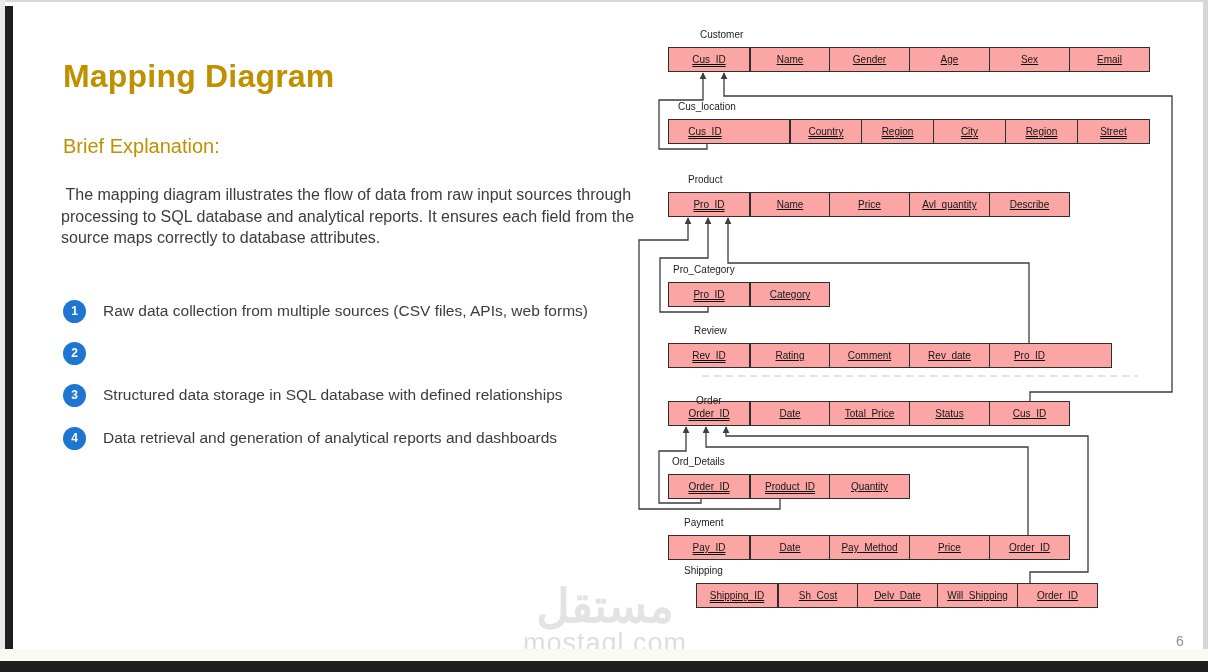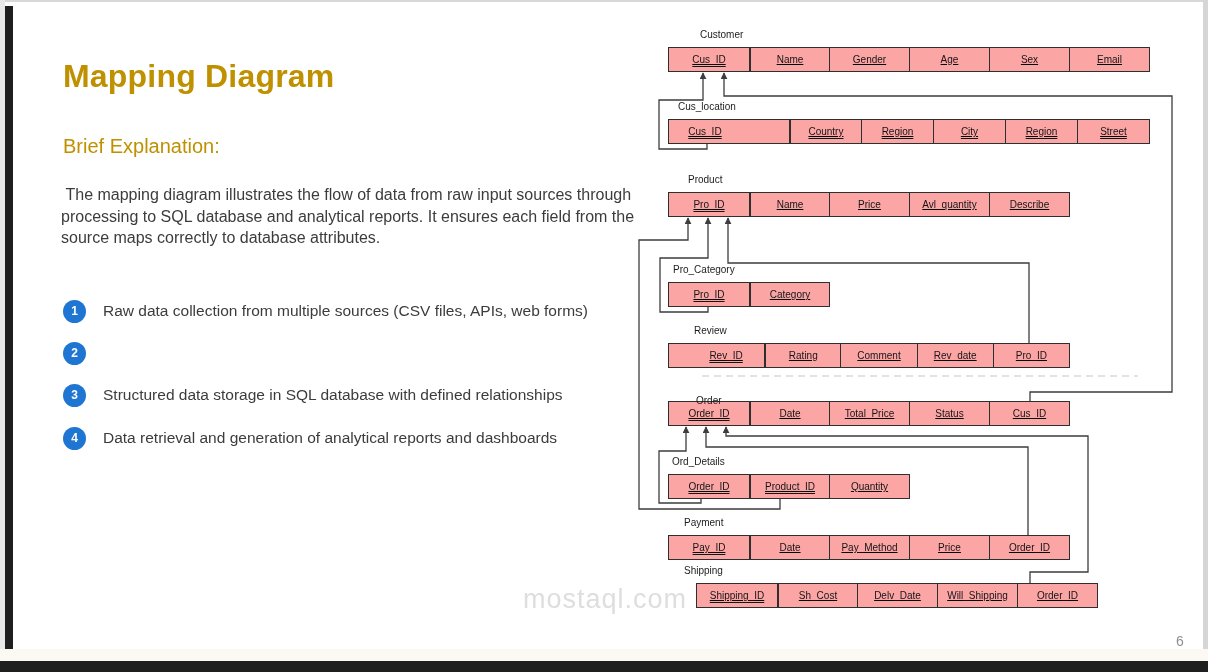--- a/index.html
+++ b/index.html
@@ -67,20 +67,21 @@
   .wm-arabic{font-size:46px;font-weight:700;color:#e3e3e3;line-height:44px;}
   .wm-latin{font-size:27px;color:#dedede;letter-spacing:1px;line-height:30px;}
   .page-number{position:absolute;left:1176px;top:633px;font-size:14px;color:#8f8f8f;}
 </style>
 </head>
 <body>
 
 <div class="canvas">
 
   <div class="watermark">
+    <div class="wm-arabic">مستقل</div>
     <div class="wm-latin">mostaql.com</div>
   </div>
 
   <div class="title">Mapping Diagram</div>
   <div class="section-heading">Brief Explanation:</div>
   <div class="paragraph"> The mapping diagram illustrates the flow of data from raw input sources through processing to SQL database and analytical reports. It ensures each field from the source maps correctly to database attributes.</div>
   <div class="bullets" id="bullets">
       <div class="bullet-row" style="top: 0px;">
         <div class="bullet-num">1</div>
         <div class="bullet-text">Raw data collection from multiple sources (CSV files, APIs, web forms)</div>
@@ -143,21 +144,21 @@
           <div class="ent-cell" style="width: 80px;">Price</div>
           <div class="ent-cell" style="width: 80px;">Avl_quantity</div>
           <div class="ent-cell" style="width: 80px;">Describe</div>
         </div>
         <div class="ent-label" style="left: 673px; top: 264px;">Pro_Category</div>
         <div class="ent-table" style="left: 668px; top: 282px; width: 162px;">
           <div class="ent-cell pk" style="width: 80px;">Pro_ID</div>
           <div class="ent-cell second" style="width: 80px;">Category</div>
         </div>
         <div class="ent-label" style="left: 694px; top: 325px;">Review</div>
-        <div class="ent-table" style="left: 668px; top: 343px; width: 402px; padding-left: 19px;">
+        <div class="ent-table" style="left: 668px; top: 343px; width: 444px;">
           <div class="ent-cell pk" style="width: 80px;">Rev_ID</div>
           <div class="ent-cell second" style="width: 80px;">Rating</div>
           <div class="ent-cell" style="width: 80px;">Comment</div>
           <div class="ent-cell" style="width: 80px;">Rev_date</div>
           <div class="ent-cell" style="width: 80px;">Pro_ID</div>
         </div>
         <div class="ent-label" style="left: 696px; top: 383px; margin-top: 12px;">Order</div>
         <div class="ent-table" style="left: 668px; top: 401px; width: 402px;">
           <div class="ent-cell pk" style="width: 80px;">Order_ID</div>
           <div class="ent-cell second" style="width: 80px;">Date</div>

